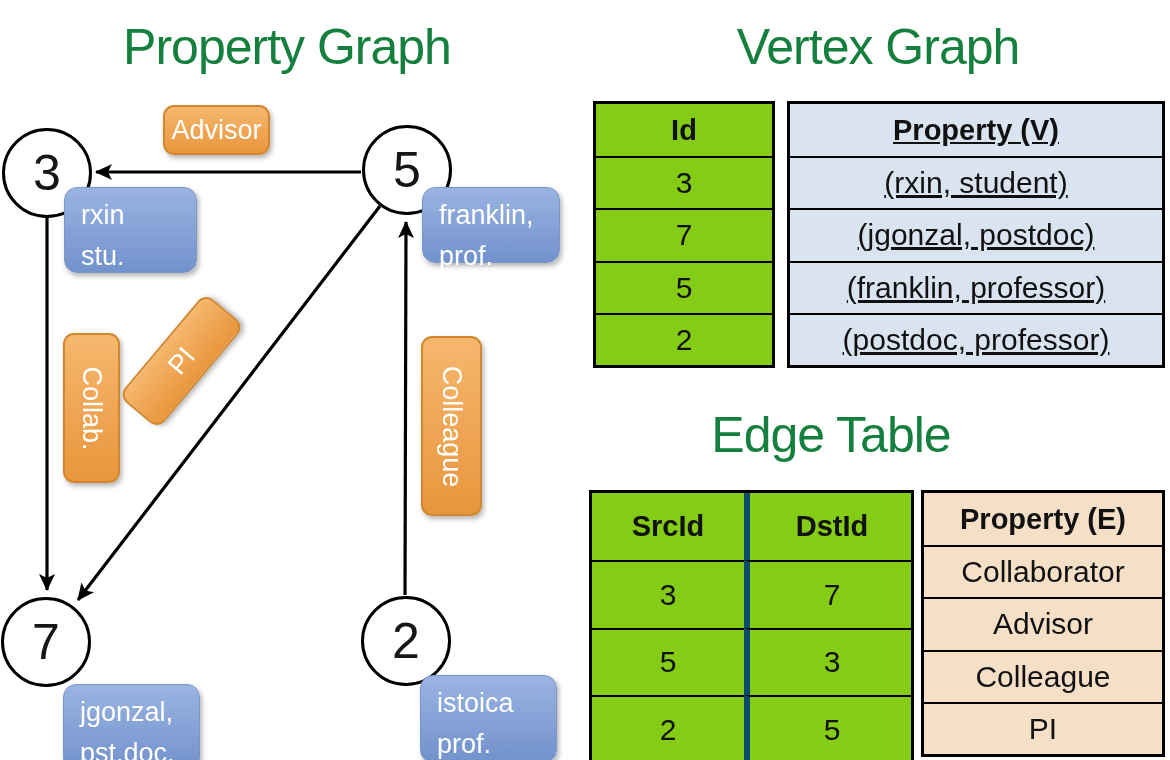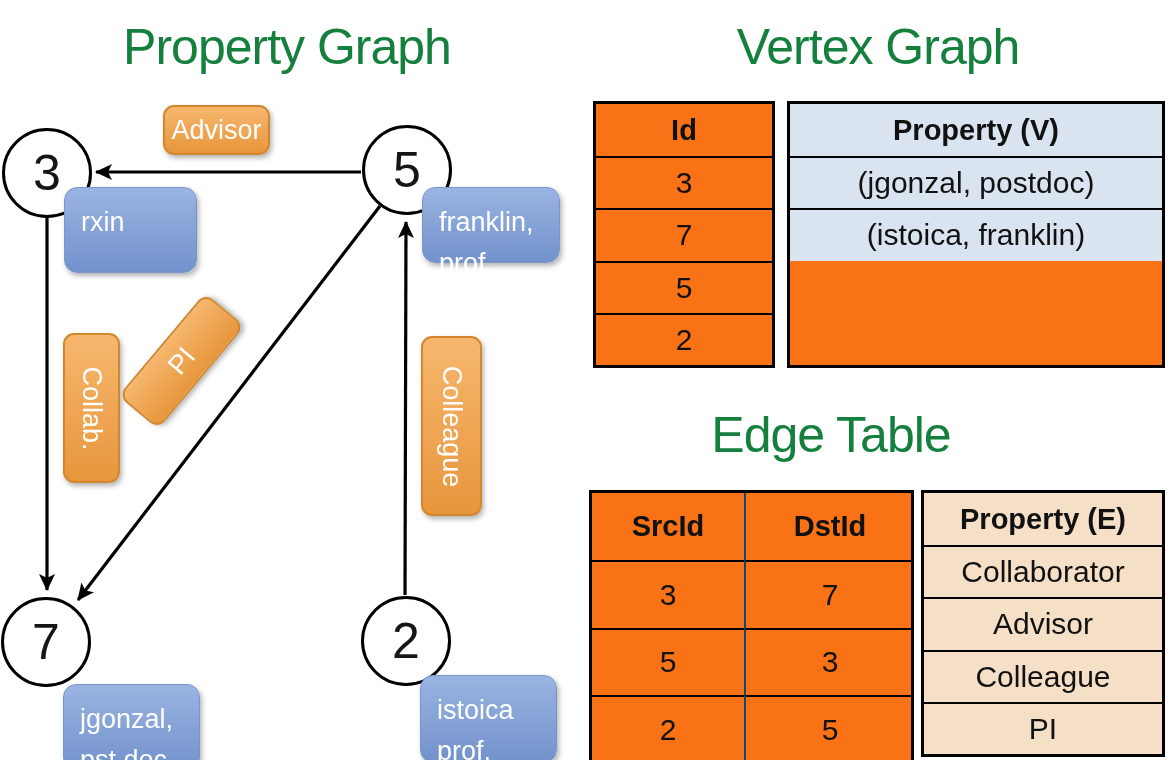--- a/index.html
+++ b/index.html
@@ -20,37 +20,37 @@
   .vertex .num{font-size:50px;font-weight:400;color:#161616;}
   .elabel{
     position:absolute;display:flex;align-items:center;justify-content:center;box-sizing:border-box;
     background:linear-gradient(180deg,var(--orange-fill-top,#f6b76e),var(--orange-fill-bottom,#e8963c));
     border:2px solid var(--orange-border,#d2872f);border-radius:11px;
     color:#fff;font-size:27px;box-shadow:2px 3px 5px rgba(90,90,90,.45);
   }
   .elabel .rot90{transform:rotate(90deg);white-space:nowrap;}
   .elabel.tilted{transform:rotate(-50deg);}
   .vlabel{
-    position:absolute;box-sizing:border-box;padding:14px 10px 0 16px;
+    position:absolute;box-sizing:border-box;padding:7px 10px 0 16px;
     background:linear-gradient(180deg,var(--blue-fill-top,#9ab4e2),var(--blue-fill-bottom,#7292cc));
     border:1.5px solid var(--blue-border,#7b95c9);border-radius:13px;
     color:#fff;font-size:27px;line-height:1.5;box-shadow:2px 3px 5px rgba(90,90,90,.45);
   }
   
   .subtable{
     position:absolute;display:grid;grid-template-rows:repeat(5,1fr);
-    border:3px solid #000;box-sizing:border-box;background:#f97316;
+    border:3px solid #000;box-sizing:border-box;background:#84cc16;
   }
   .cell{
     display:flex;align-items:center;justify-content:center;
     font-size:30px;border-top:2px solid #000;white-space:nowrap;
   }
   .cell.hdr{font-weight:700;font-size:29px;border-top:none;}
   .cols2{grid-template-columns:152px 170px;grid-auto-flow:row;}
-  .cols2 .cell{border-left:2px solid #0c4a6e;}
+  .cols2 .cell{border-left:6px solid #0c4a6e;}
   .cols2 .cell:nth-child(odd){border-left:none;}
   .blue-col .cell{background:var(--vertex-cell-bg,#dae3f0);}
   .tan-col  .cell{background:var(--edge-cell-bg,#f5dfc7);}
 </style>
 </head>
 <body>
 
 <div class="canvas">
 
   <section>
@@ -89,20 +89,21 @@
     </div>
     <div class="elabel tilted" style="left:114px;top:335px;width:135px;height:52px;">
       <span>PI</span>
     </div>
     <div class="elabel" style="left:421px;top:336px;width:61px;height:180px;">
       <span class="rot90">Colleague</span>
     </div>
 
     <div class="vlabel" style="left:64px;top:187px;width:133px;height:86px;">
       <div>rxin</div>
+      <div>stu.</div>
     </div>
     <div class="vlabel" style="left:422px;top:187px;width:138px;height:76px;">
       <div>franklin,</div>
       <div>prof.</div>
     </div>
     <div class="vlabel" style="left:63px;top:684px;width:137px;height:87px;">
       <div>jgonzal,</div>
       <div>pst.doc.</div>
     </div>
     <div class="vlabel" style="left:420px;top:675px;width:137px;height:88px;">
@@ -116,24 +117,26 @@
     <h1 class="big-title" style="left:878px;top:18px;">Vertex Graph</h1>
 
     <div class="subtable" style="left:593px;top:101px;width:182px;height:267px;">
       <div class="cell hdr">Id</div>
       <div class="cell">3</div>
       <div class="cell">7</div>
       <div class="cell">5</div>
       <div class="cell">2</div>
     </div>
 
-    <div class="subtable blue-col" style="left:787px;top:101px;width:378px;height:267px;">
+    <div class="subtable blue-col" style="left:787px;top:101px;width:378px;height:267px;text-decoration:underline;">
       <div class="cell hdr">Property (V)</div>
+      <div class="cell">(rxin, student)</div>
       <div class="cell">(jgonzal, postdoc)</div>
-      <div class="cell">(istoica, franklin)</div>
+      <div class="cell">(franklin, professor)</div>
+      <div class="cell">(postdoc, professor)</div>
     </div>
 
     <h1 class="big-title" style="left:831px;top:406px;">Edge Table</h1>
 
     <div class="subtable cols2" style="left:589px;top:490px;width:325px;height:343px;">
       <div class="cell hdr">SrcId</div>
       <div class="cell hdr">DstId</div>
       <div class="cell">3</div>
       <div class="cell">7</div>
       <div class="cell">5</div>

